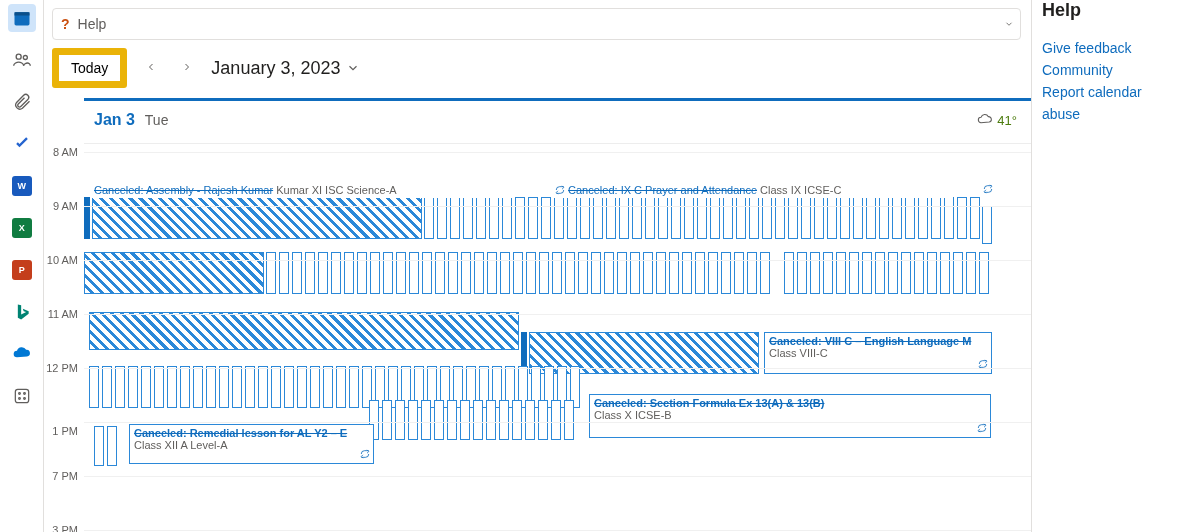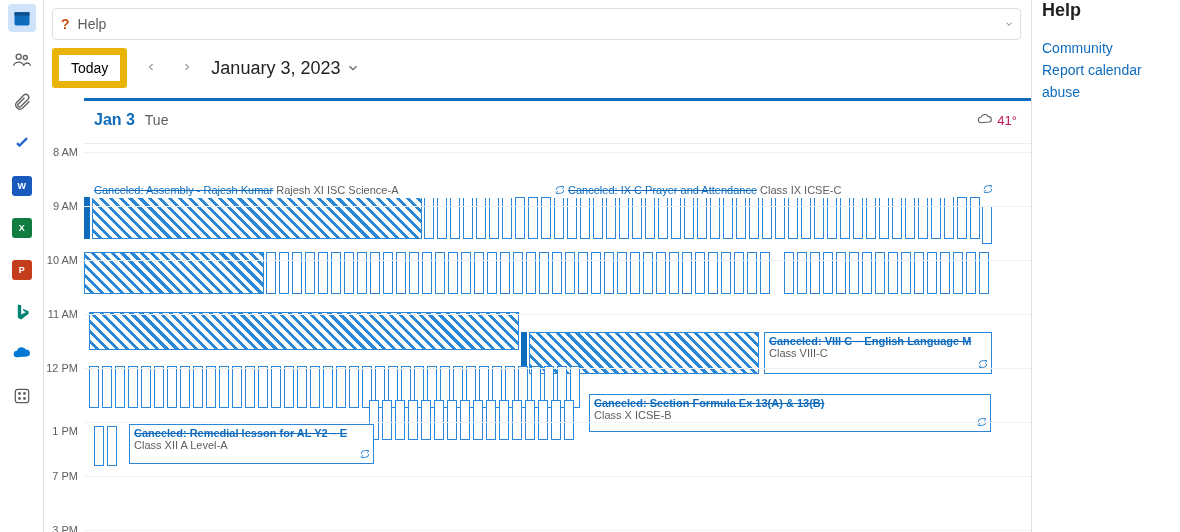--- a/index.html
+++ b/index.html
@@ -25,21 +25,21 @@
   .toolbar { display:flex; align-items:center; gap:12px; padding:0 10px 10px 8px; }
   .btn-today { border:7px solid #eab308; background:#fff; padding:5px 12px; border-radius:3px; font-size:14px; cursor:pointer; }
   .nav-arrows { display:flex; gap:12px; color:#605e5c; }
   .nav-arrows span { cursor:pointer; padding:4px 6px; }
   .date-title { font-size:18px; color:#201f1e; display:flex; align-items:center; gap:6px; }
   
   .cal-wrap { flex:1; overflow:hidden; position:relative; }
   .day-header { margin-left:40px; border-top:3px solid #0f6cbd; height:46px; display:flex; align-items:center; justify-content:space-between; padding:0 14px 4px 10px; border-bottom:1px solid #ededed; }
   .day-header .date { color:#0f6cbd; font-weight:700; font-size:16px; }
   .day-header .dow { color:#605e5c; margin-left:6px; font-size:14px; font-weight:400;}
-  .weather { display:flex; align-items:center; gap:4px; color:#be185d; font-size:13px; }
+  .weather { display:flex; align-items:center; gap:4px; color:#4d7c0f; font-size:13px; }
   .grid { position:relative; display:flex; height:440px; }
   .time-col { width:40px; text-align:right; padding-right:6px; position:relative; }
   .time-col .hour-label { position:absolute; right:6px; font-size:11px; color:#605e5c; transform:translateY(-50%); }
   .events { position:relative; flex:1; }
   .hour-line { position:absolute; left:0; right:0; border-top:1px solid #f0f0f0; }
   
   .hatch {
     background-image: repeating-linear-gradient(45deg,#fff 0 4px,#2b88d8 4px 7px);
     border:1px solid #2b88d8;
     position:absolute;
@@ -170,21 +170,21 @@
           <div class="hour-label" style="top: 170px;">11 AM</div>
           <div class="hour-label" style="top: 224px;">12 PM</div>
           <div class="hour-label" style="top: 287px;">1 PM</div>
           <div class="hour-label" style="top: 332px;">7 PM</div>
           <div class="hour-label" style="top: 386px;">3 PM</div>
         </div>
       <div class="events" id="events-area">
 
         <div class="row-label" style="left:8px; top:40px; width:420px;">
           <span class="strike">Canceled: Assembly - Rajesh Kumar</span>
-          <span class="sub">Rajesh XI ISC Science-A</span>
+          <span class="sub">Kumar XI ISC Science-A</span>
         </div>
 
         <div class="row-label" style="left:469px; top:40px; width:400px;">
           <svg width="10" height="10" viewBox="0 0 24 24" fill="none" stroke="#0f6cbd" stroke-width="2" style="display:inline-block;vertical-align:-1px;">
               <path d="M17 2l4 4-4 4M3 12a8 8 0 018-8h10M7 22l-4-4 4-4M21 12a8 8 0 01-8 8H3"></path>
             </svg>
           <span class="strike">Canceled: IX C Prayer and Attendance</span>
           <span class="sub">Class IX ICSE-C</span>
         </div>
         <svg width="10" height="10" viewBox="0 0 24 24" fill="none" stroke="#0f6cbd" stroke-width="2" style="position:absolute; left:899px; top:40px;">
@@ -352,21 +352,21 @@
             <div class="strip"></div>
             <div class="strip"></div>
             <div class="strip"></div>
             <div class="strip"></div>
             <div class="strip"></div>
             <div class="strip"></div>
             <div class="strip"></div>
             <div class="strip"></div>
           </div>
 
-        <div class="event-card" style="left:505px; top:250px; width:402px; height:38px;">
+        <div class="event-card" style="left:505px; top:250px; width:402px; height:44px;">
           <div class="title">Canceled: Section Formula Ex 13(A) &amp; 13(B)</div>
           <div class="sub">Class X ICSE-B</div>
           <span class="recurring-icon">
             <svg width="10" height="10" viewBox="0 0 24 24" fill="none" stroke="#0f6cbd" stroke-width="2">
                 <path d="M17 2l4 4-4 4M3 12a8 8 0 018-8h10M7 22l-4-4 4-4M21 12a8 8 0 01-8 8H3"></path>
               </svg>
           </span>
         </div>
 
         <div class="thin-strips" style="left:285px; top:256px; height:40px; width:215px;" id="strips5">
@@ -410,15 +410,16 @@
           <div class="hour-line" style="top: 278px;"></div>
           <div class="hour-line" style="top: 332px;"></div>
           <div class="hour-line" style="top: 386px;"></div>
         </div>
     </div>
   </div>
 </div>
 
 <div class="help-panel">
   <h2>Help</h2>
+  <a>Give feedback</a>
   <a>Community</a>
   <a>Report calendar abuse</a>
 </div>
 
 </body></html>

